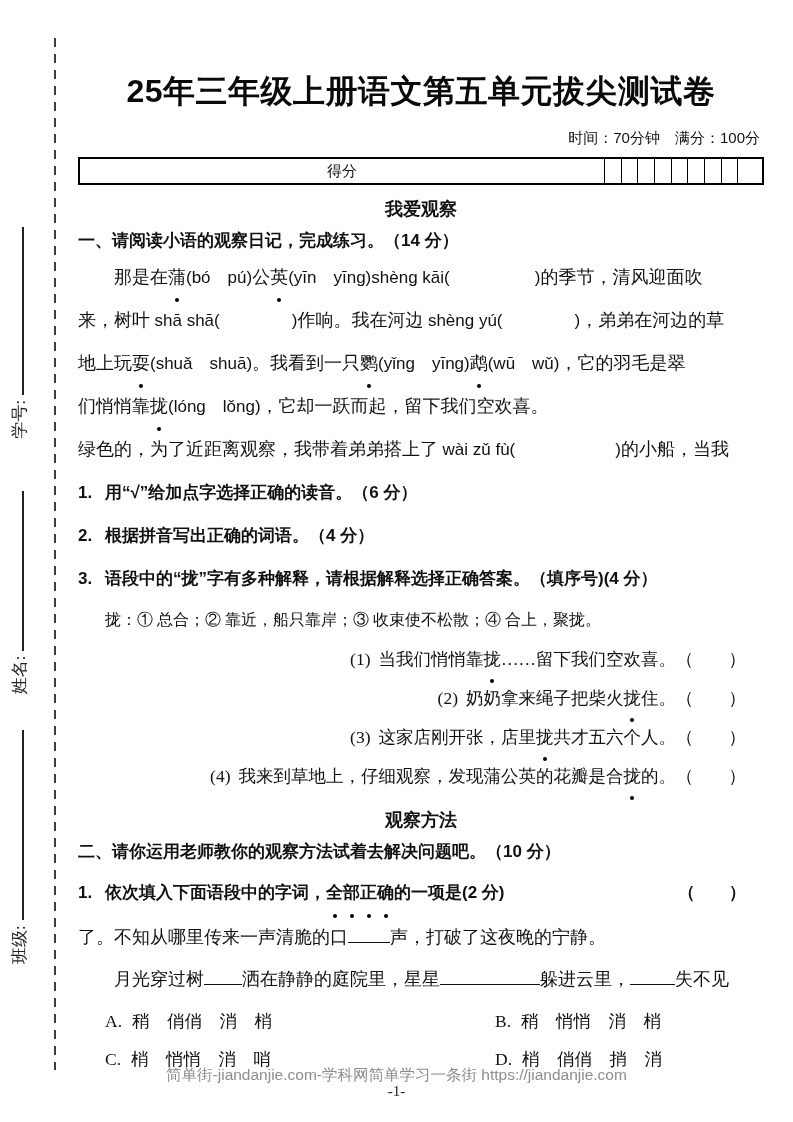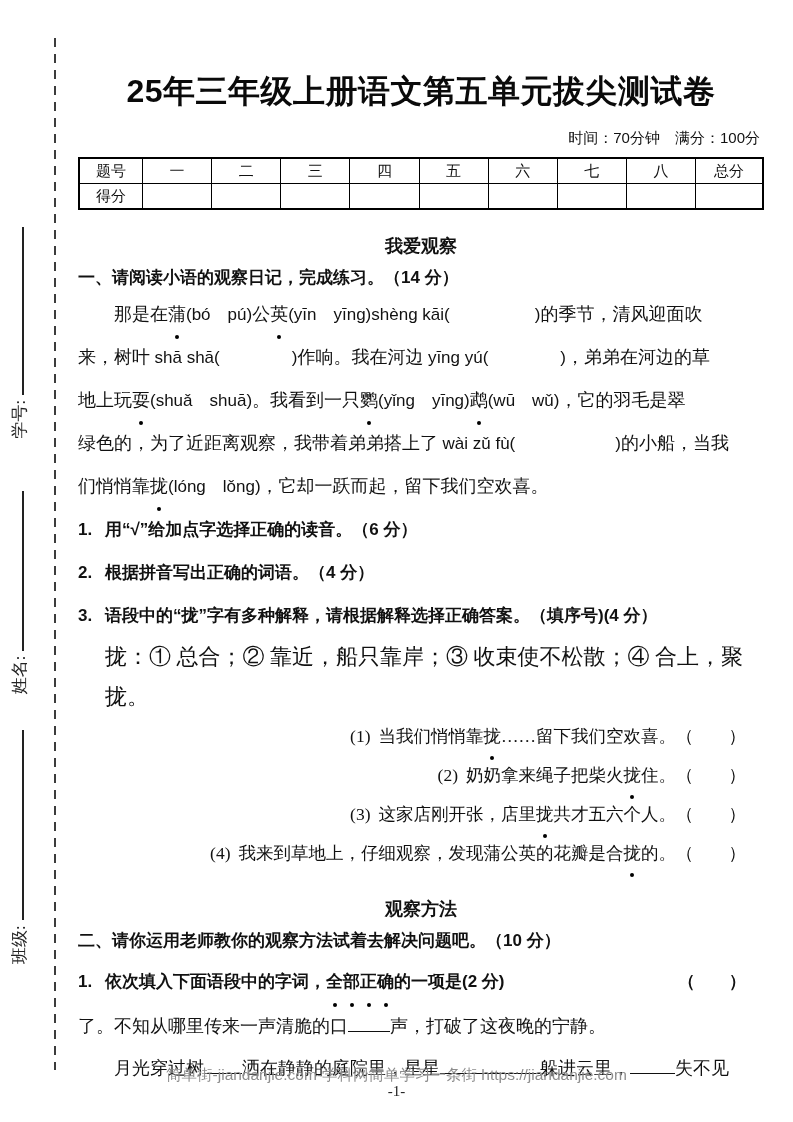--- a/index.html
+++ b/index.html
@@ -21,42 +21,42 @@
   .content{position:absolute;left:78px;top:0;width:686px;}
   .title{
     margin:70px 0 0 0;text-align:center;font-size:32px;font-weight:bold;
     font-family:"Liberation Sans","DejaVu Sans",sans-serif;letter-spacing:0.5px;color:#0a0a0a;
   }
   .meta{margin-top:15px;text-align:right;font-size:15px;padding-right:4px;
     font-family:"Liberation Sans","DejaVu Sans",sans-serif;}
   table.score{border-collapse:collapse;width:100%;margin-top:9px;border:2px solid #000;}
   table.score td{border:1px solid #000;height:24px;text-align:center;font-size:15px;padding:0;}
   td.colhead{width:62px;} td.collast{width:66px;}
-  .sec-heading{margin-top:24px;text-align:center;font-size:18px;font-weight:bold;
+  .sec-heading{margin-top:12px;text-align:center;font-size:18px;font-weight:bold;
     font-family:"Liberation Sans","DejaVu Sans",sans-serif;}
   .intro{margin-top:7px;font-size:17px;font-weight:bold;line-height:26px;
     font-family:"Liberation Sans","DejaVu Sans",sans-serif;}
   .para{margin-top:2px;}
   .para .rich-line{display:block;font-size:18px;line-height:42px;}
   .latin{font-family:"Liberation Sans","DejaVu Sans",sans-serif;font-size:17px;}
   .gap{display:inline-block;}
   .blank{display:inline-block;border-bottom:1.5px solid #111;height:0.95em;vertical-align:baseline;}
   .dotted{position:relative;display:inline-block;}
   .dotted::after{
     content:"";position:absolute;left:50%;transform:translateX(-50%);bottom:-4px;
     width:4px;height:4px;border-radius:50%;background:#000;
   }
   .q-row{display:flex;font-size:17px;font-weight:bold;line-height:43px;
     font-family:"Liberation Sans","DejaVu Sans",sans-serif;}
   .q-num{width:27px;flex:0 0 auto;}
   .q-left{display:flex;flex:1 1 auto;}
   .with-answer{justify-content:space-between;margin-top:6px;}
   .answer{margin-right:18px;font-weight:normal;font-family:"Liberation Serif",serif;flex:0 0 auto;}
   .q-row .answer{font-weight:bold;}
-  .def-line{font-size:22px;line-height:40px;padding-left:27px;}
+  .def-line{font-size:16px;line-height:40px;padding-left:27px;}
   .sub-item{display:flex;justify-content:flex-end;padding-left:27px;font-size:17.5px;line-height:39px;}
   .sub-num{margin-right:8px;}
   .options{display:grid;grid-template-columns:390px 1fr;padding-left:27px;font-size:17.5px;line-height:38px;margin-top:2px;}
   .opt-label{margin-right:10px;}
   .site-footer{position:absolute;left:0;right:0;top:1065px;text-align:center;color:#8d8d8d;
     font-size:15.5px;font-family:"Liberation Sans","DejaVu Sans",sans-serif;}
   .pagenum{position:absolute;left:0;right:0;top:1083px;text-align:center;font-size:15px;color:#222;}
 </style>
 </head>
 <body>
@@ -66,55 +66,43 @@
 <div class="margin-rotated">
   <span>班级:</span><span class="mline w1"></span><span class="mgap g1"></span><span>姓名:</span><span class="mline w2"></span><span class="mgap g2"></span><span>学号:</span><span class="mline w3"></span>
 </div>
 
 <div class="content">
   <h1 class="title">25年三年级上册语文第五单元拔尖测试卷</h1>
   <div class="meta">时间：70分钟　满分：100分</div>
 
   <table class="score">
     <tbody>
-        <tr>
-      <td class="colhead">题号</td>
-      <td>一</td>
-      <td>二</td>
-      <td>三</td>
-      <td>四</td>
-      <td>五</td>
-      <td>六</td>
-      <td>七</td>
-      <td>八</td>
-      <td class="collast">总分</td>
-    </tr>
     <tr>
       <td>得分</td>
       <td></td>
       <td></td>
       <td></td>
       <td></td>
       <td></td>
       <td></td>
       <td></td>
       <td></td>
       <td></td>
     </tr>
   </tbody>
     </table>
 
   <div class="sec-heading">我爱观察</div>
   <div class="intro">一、请阅读小语的观察日记，完成练习。（14 分）</div>
   <div class="para">
       <span class="rich-line"><span>　　那是在</span><span><span class="dotted">蒲</span></span><span class="latin">(bó　pú)</span><span>公</span><span><span class="dotted">英</span></span><span class="latin">(yīn　yīng)shèng kāi(</span><span class="gap" style="width: 85px;"></span><span class="latin">)</span><span>的季节，清风迎面吹</span></span>
-      <span class="rich-line"><span>来，树叶 </span><span class="latin">shā shā(</span><span class="gap" style="width: 72px;"></span><span class="latin">)</span><span>作响。我在河边 </span><span class="latin">yīng yú(</span><span class="gap" style="width: 72px;"></span><span class="latin">)</span><span>，弟弟在河边的草</span></span>
+      <span class="rich-line"><span>来，树叶 </span><span class="latin">shā shā(</span><span class="gap" style="width: 72px;"></span><span class="latin">)</span><span>作响。我在河边 </span><span class="latin">shèng yú(</span><span class="gap" style="width: 72px;"></span><span class="latin">)</span><span>，弟弟在河边的草</span></span>
       <span class="rich-line"><span>地上玩</span><span><span class="dotted">耍</span></span><span class="latin">(shuǎ　shuā)</span><span>。我看到一只</span><span><span class="dotted">鹦</span></span><span class="latin">(yǐng　yīng)</span><span><span class="dotted">鹉</span></span><span class="latin">(wū　wǔ)</span><span>，它的羽毛是翠</span></span>
+      <span class="rich-line"><span>们悄悄靠</span><span><span class="dotted">拢</span></span><span class="latin">(lóng　lǒng)</span><span>，它却一跃而起，留下我们空欢喜。</span></span>
       <span class="rich-line"><span>绿色的，为了近距离观察，我带着弟弟搭上了 </span><span class="latin">wài zǔ fù(</span><span class="gap" style="width: 100px;"></span><span class="latin">)</span><span>的小船，当我</span></span>
-      <span class="rich-line"><span>们悄悄靠</span><span><span class="dotted">拢</span></span><span class="latin">(lóng　lǒng)</span><span>，它却一跃而起，留下我们空欢喜。</span></span>
     </div>
 
   <div class="q-row">
     <span class="q-num">1.</span>
       <span>用“√”给加点字选择正确的读音。（6 分）</span>
   </div>
   <div class="q-row">
     <span class="q-num">2.</span>
       <span>根据拼音写出正确的词语。（4 分）</span>
   </div>
@@ -151,16 +139,22 @@
         <span><span class="rich-line"><span>依次填入下面语段中的字词，</span><span><span class="dotted">全</span><span class="dotted">部</span><span class="dotted">正</span><span class="dotted">确</span></span><span>的一项是(2 分)</span></span></span>
       </span>
     <span class="answer">（　　）</span>
   </div>
 
   <div class="para">
       <span class="rich-line"><span>了。不知从哪里传来一声清脆的口</span><span class="blank" style="width: 42px;"></span><span>声，打破了这夜晚的宁静。</span></span>
       <span class="rich-line"><span>　　月光穿过树</span><span class="blank" style="width: 38px;"></span><span>洒在静静的庭院里，星星</span><span class="blank" style="width: 100px;"></span><span>躲进云里，</span><span class="blank" style="width: 45px;"></span><span>失不见</span></span>
     </div>
 
+  <div class="options">
+    <div class="opt"><span class="opt-label">A.</span><span>稍　俏俏　消　梢</span></div>
+    <div class="opt"><span class="opt-label">B.</span><span>稍　悄悄　消　梢</span></div>
+    <div class="opt"><span class="opt-label">C.</span><span>梢　悄悄　消　哨</span></div>
+    <div class="opt"><span class="opt-label">D.</span><span>梢　俏俏　捎　消</span></div>
+  </div>
 </div>
 
 <div class="site-footer">简单街-jiandanjie.com-学科网简单学习一条街 https://jiandanjie.com</div>
 <div class="pagenum">-1-</div>
 
 </body></html>

